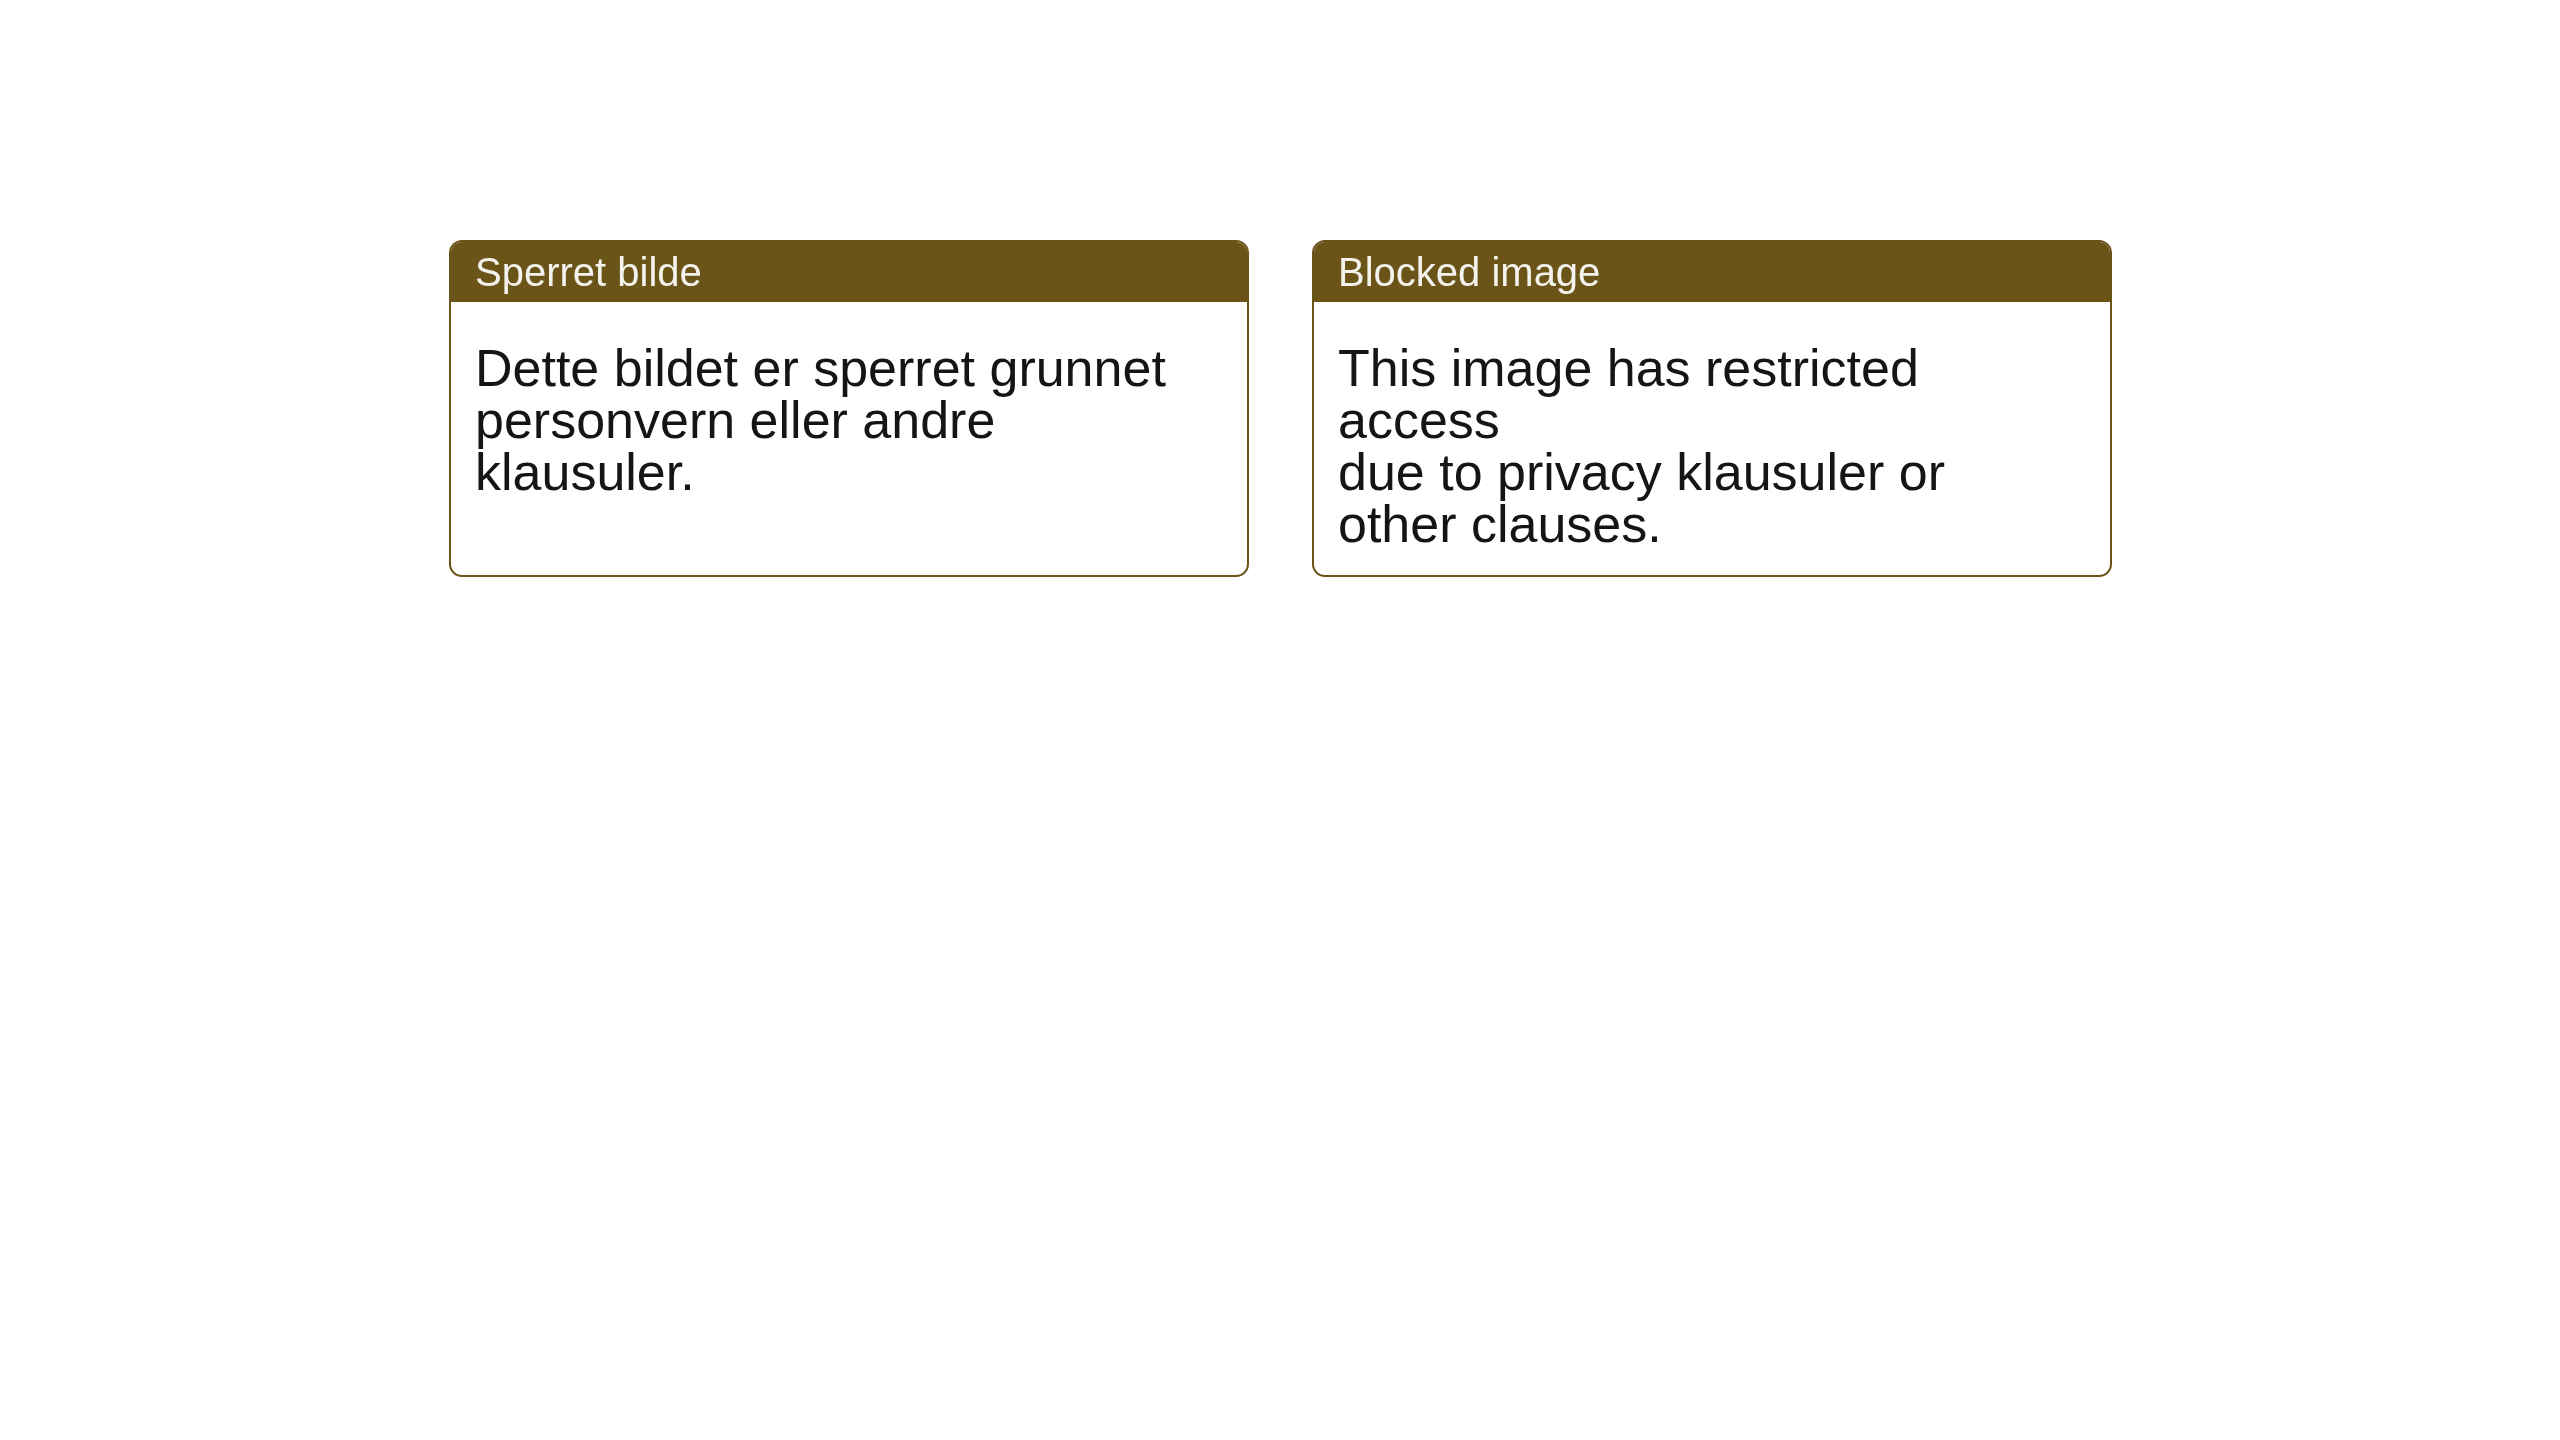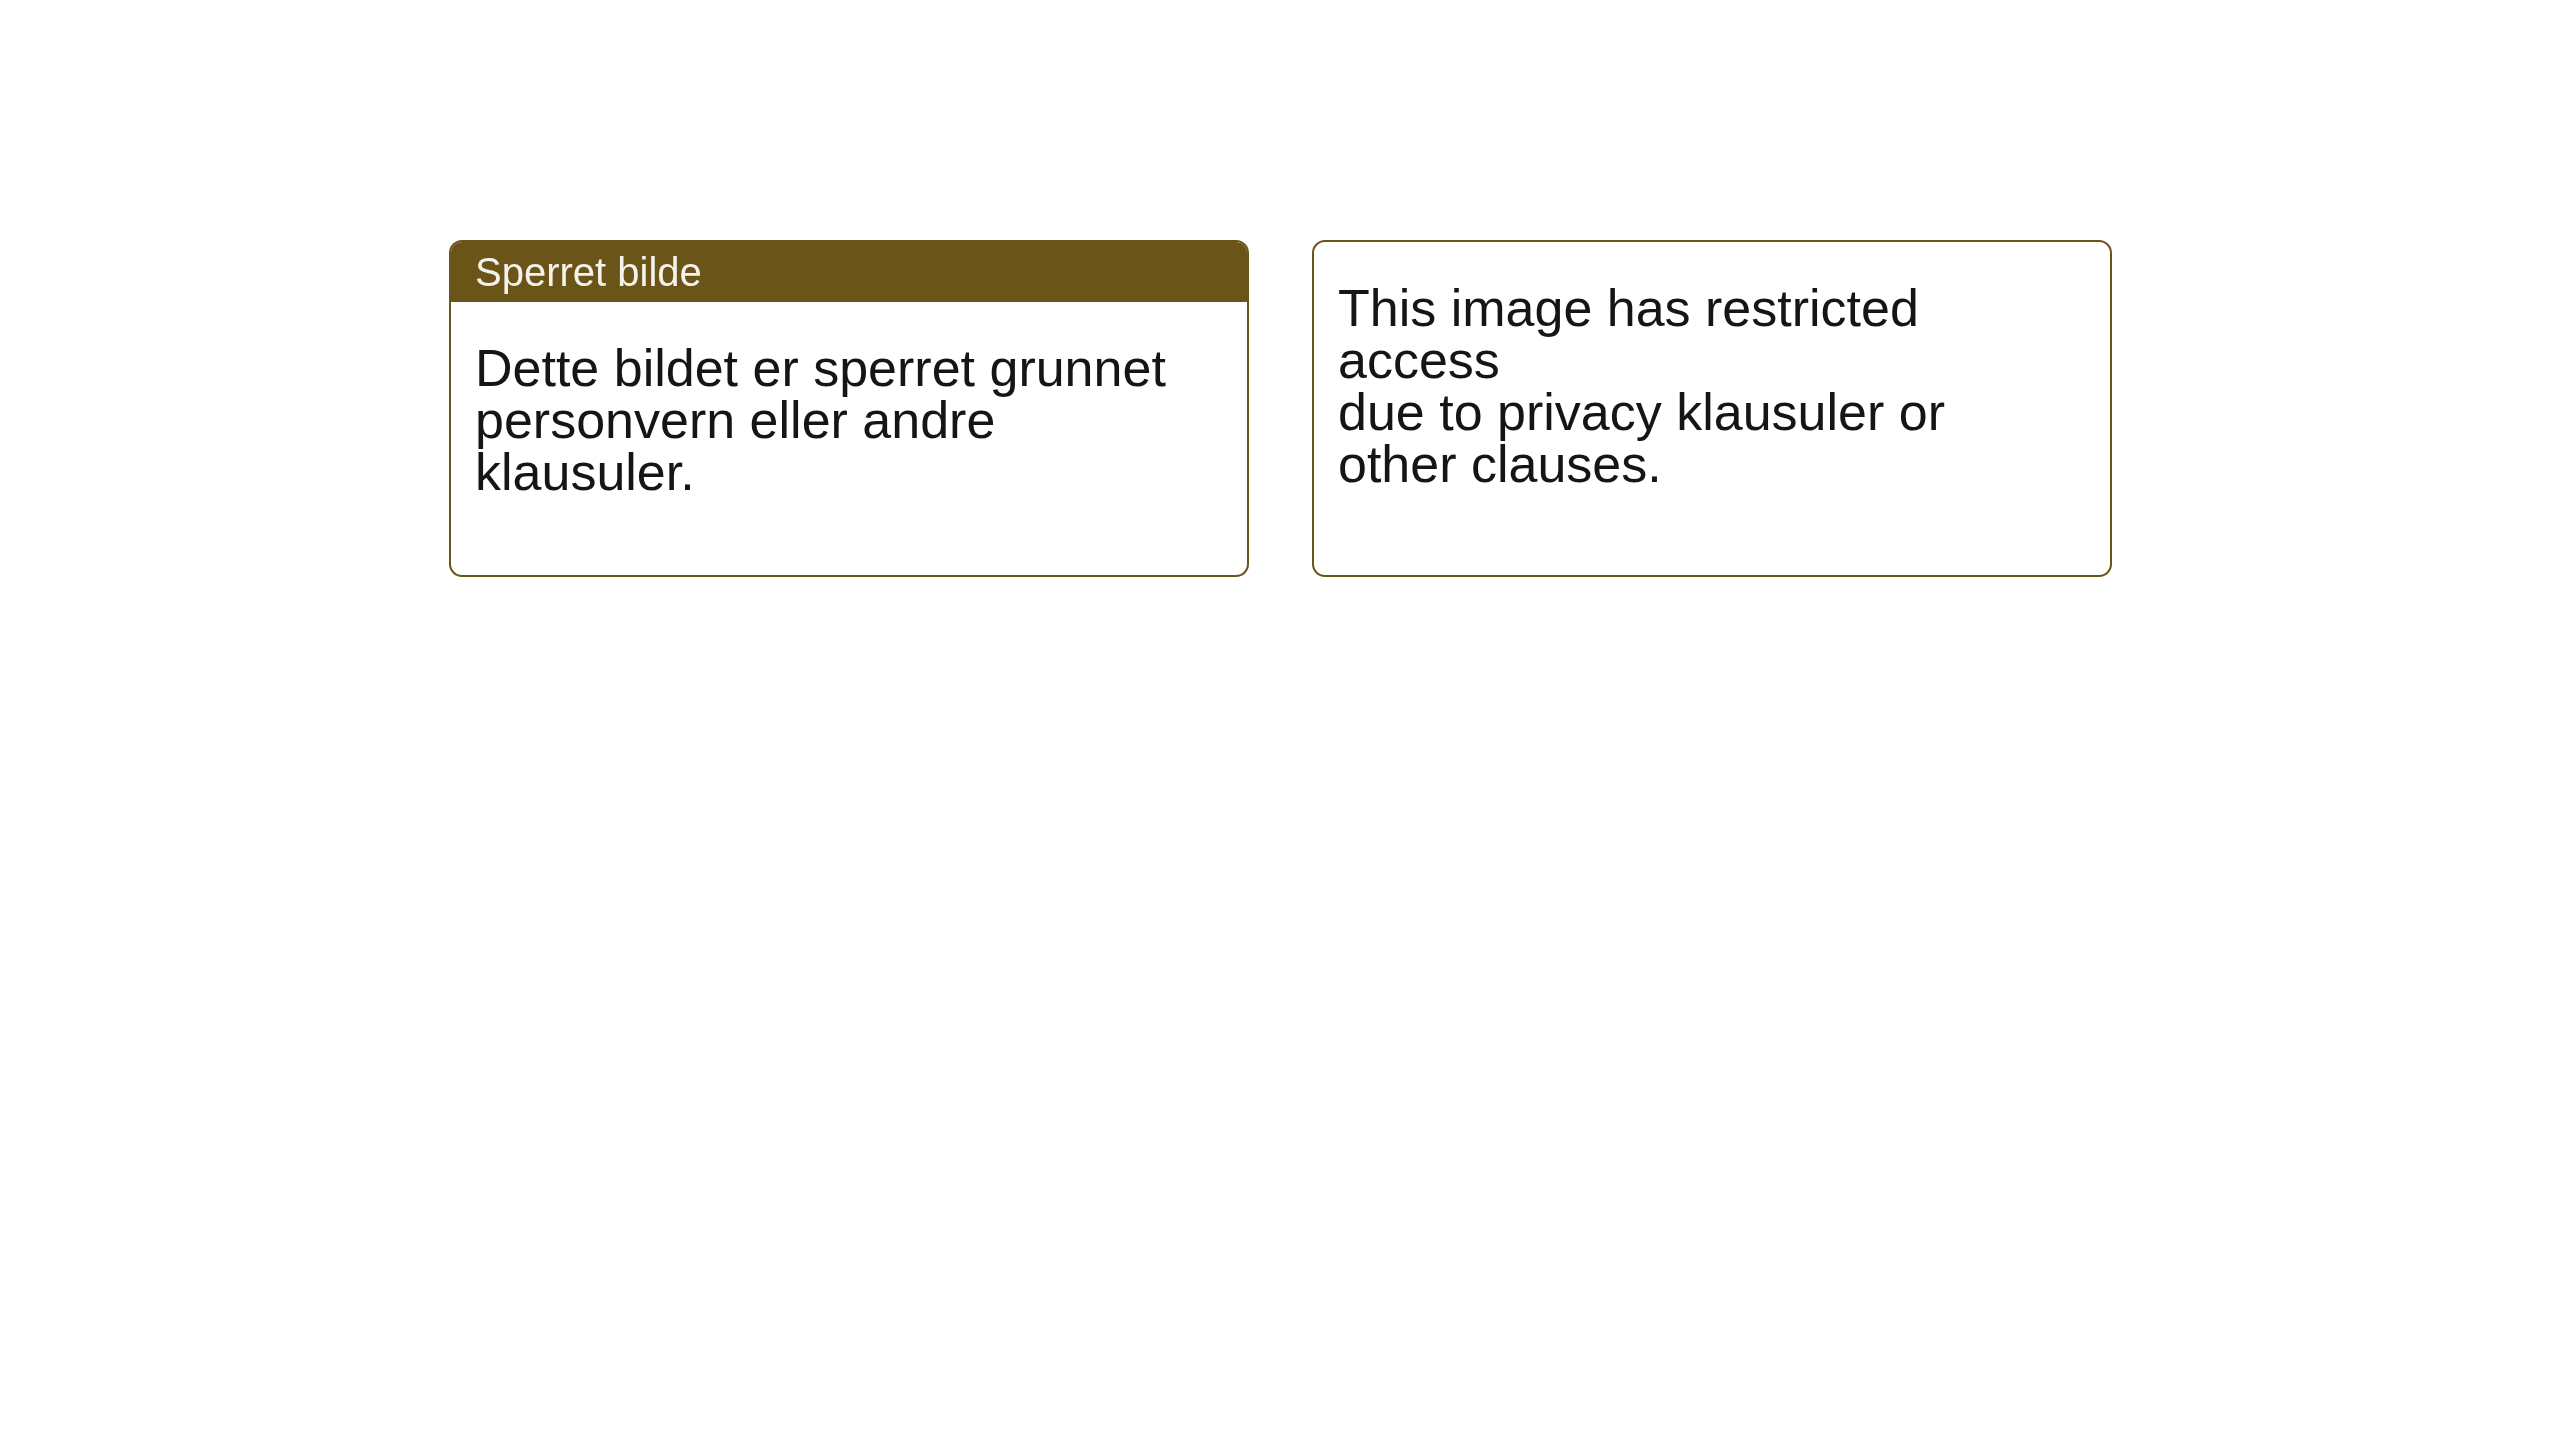--- a/index.html
+++ b/index.html
@@ -66,20 +66,23 @@
     <header class="card-header">
       <span class="card-title">Sperret bilde</span>
     </header>
     <div class="card-body">
       <p class="card-message">Dette bildet er sperret grunnet
 personvern eller andre klausuler.</p>
     </div>
   </section>
 
   <section class="notice-card card-en">
+    <header class="card-header">
+      <span class="card-title">Blocked image</span>
+    </header>
     <div class="card-body">
       <p class="card-message">This image has restricted access
 due to privacy klausuler or
 other clauses.</p>
     </div>
   </section>
 
 </div>
 
 </body></html>

